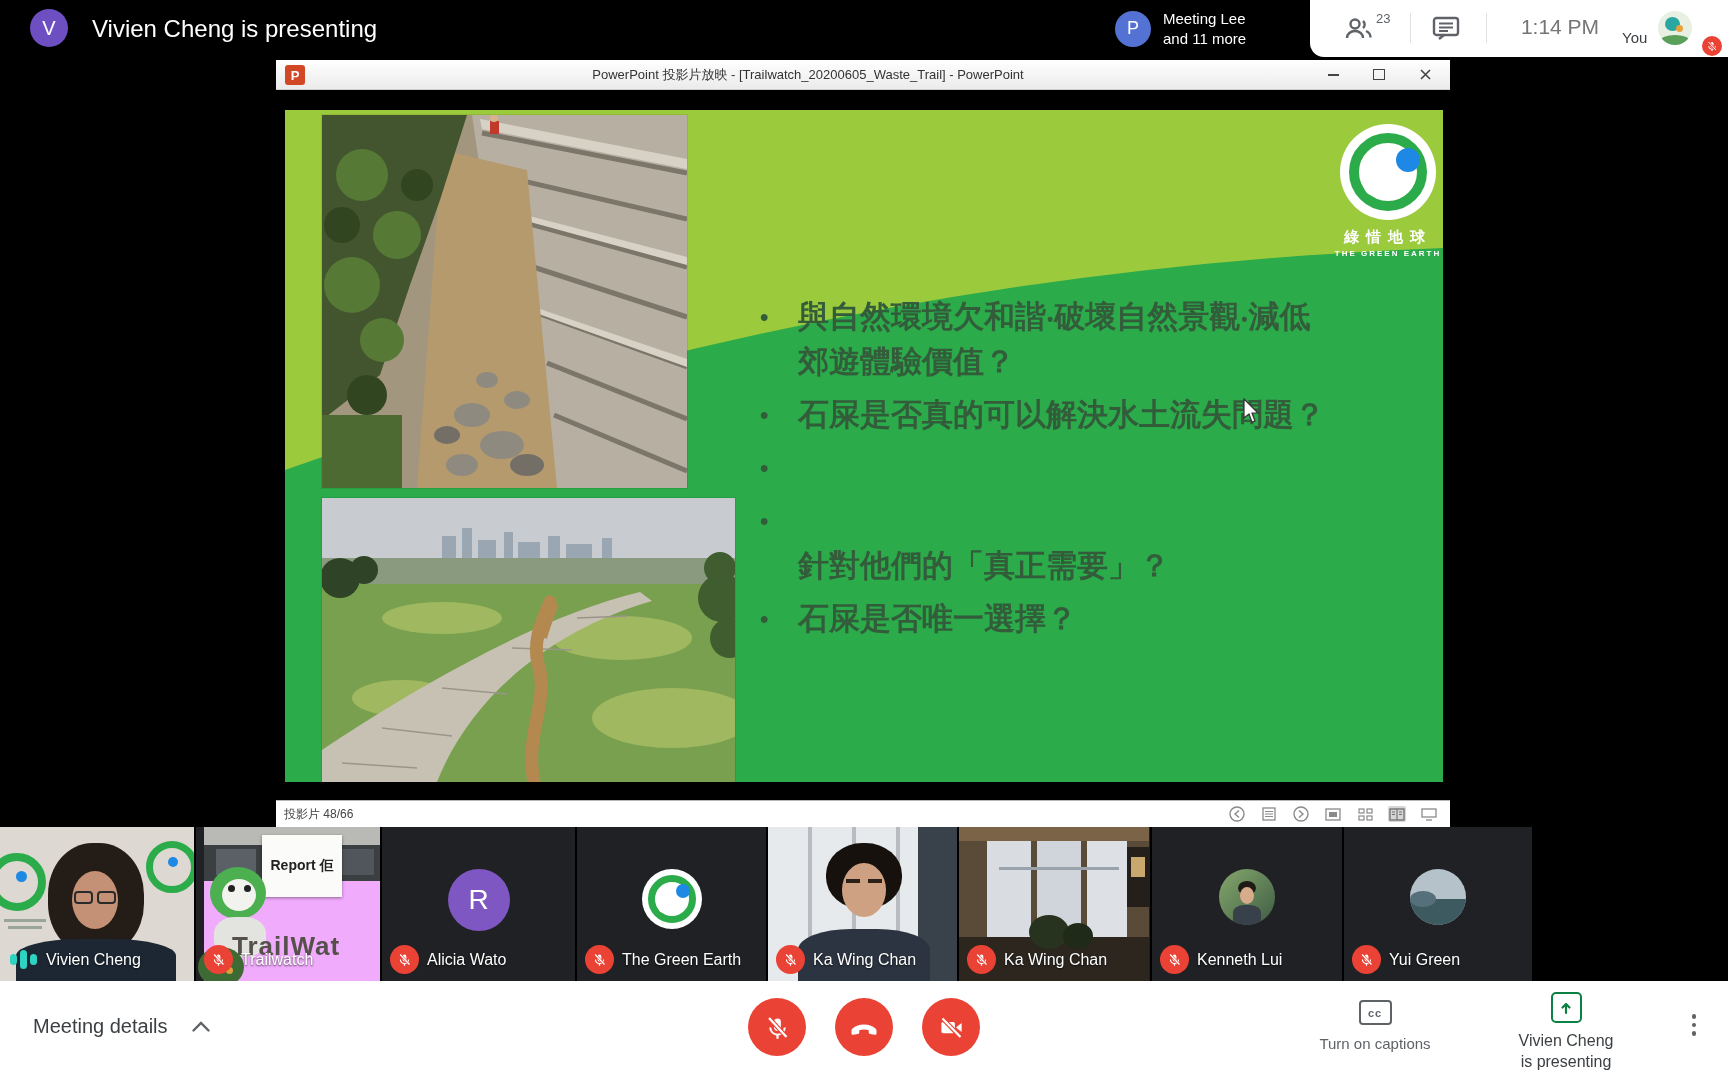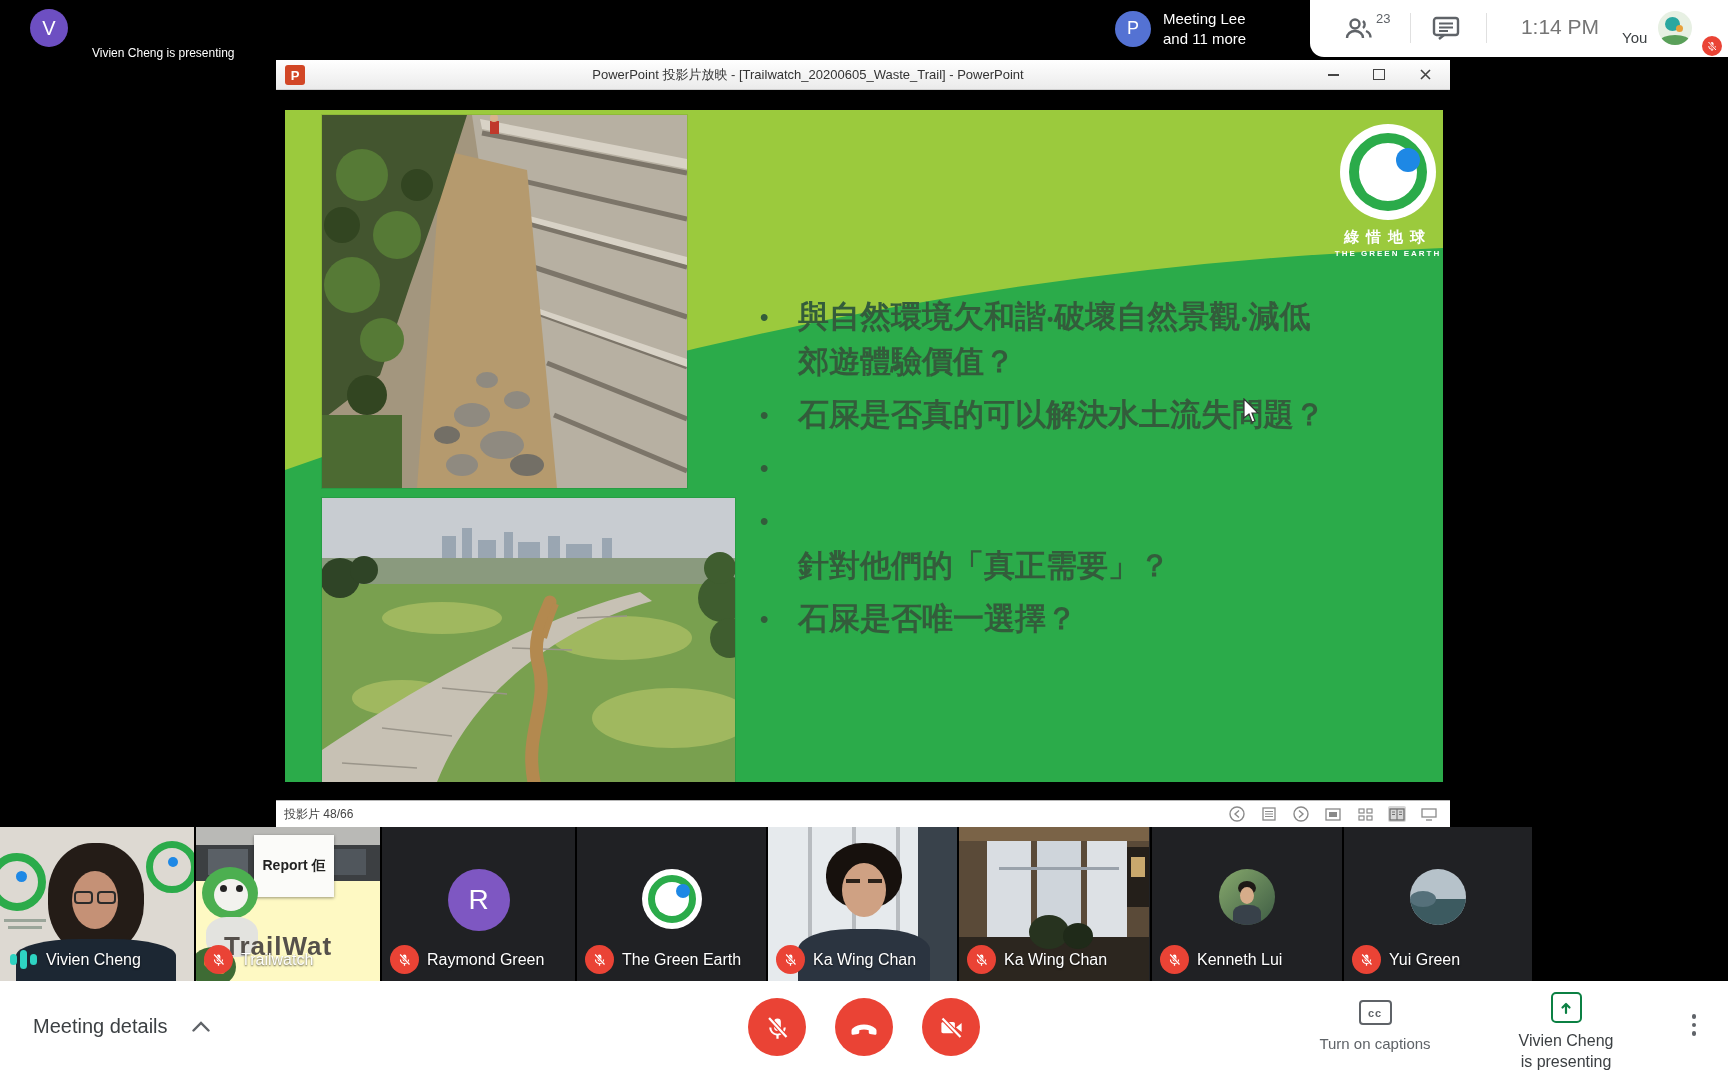--- a/index.html
+++ b/index.html
@@ -3,21 +3,21 @@
 <meta charset="utf-8">
 <style>
   html,body{margin:0;padding:0;background:#000;}
   body{width:1728px;height:1080px;overflow:hidden;position:relative;
        font-family:"Liberation Sans",sans-serif;-webkit-font-smoothing:antialiased;}
   .abs{position:absolute;}
   
   #topbar{position:absolute;left:0;top:0;width:1728px;height:57px;background:#000;}
   .avatar{border-radius:50%;display:flex;align-items:center;justify-content:center;color:#fff;}
   #presenter-avatar{left:30px;top:9px;width:38px;height:38px;background:#6d4fc2;font-size:20px;}
-  #presenter-text{left:92px;top:0;height:57px;display:flex;align-items:center;color:#fff;font-size:12px;margin-top:24px;}
+  #presenter-text{left:92px;top:0;height:57px;display:flex;align-items:center;color:#fff;font-size:24px;}
   #attendee-pill{left:1103px;top:0;width:207px;height:57px;display:flex;align-items:center;}
   #attendee-avatar{width:36px;height:36px;background:#5472d3;font-size:18px;margin-left:12px;}
   #attendee-text{margin-left:12px;color:#fff;font-size:15px;line-height:20px;}
   #top-white{left:1310px;top:0;width:418px;height:57px;background:#fff;border-bottom-left-radius:14px;}
   .tb-div{position:absolute;top:13px;width:1px;height:30px;background:#e0e0e0;}
   #participants-count{position:absolute;left:66px;top:11px;font-size:13px;color:#5f6368;}
   #clock{position:absolute;left:192px;top:15px;width:116px;font-size:21px;color:#757575;text-align:center;}
   #you-label{position:absolute;left:312px;top:29px;font-size:15px;color:#3c4043;}
   #you-avatar{position:absolute;left:348px;top:11px;width:34px;height:34px;border-radius:50%;
               background:#e7f0e3;overflow:hidden;}
@@ -358,21 +358,21 @@
         <i style="height:11px"></i>
           <i style="height:19px"></i>
           <i style="height:11px"></i>
       </span>
       <span class="nm">Vivien Cheng</span>
     </div>
   </div>
 
 
   <div class="tile">
-    <div class="abs" style="left:0;top:0;width:193px;height:154px;background:#fef9c3">
+    <div class="abs" style="left:8px;top:0;width:193px;height:154px;background:#f0abfc">
       <div class="abs" style="left:0;top:0;width:193px;height:18px;background:#b9b9b6"></div>
       <div class="abs" style="left:0;top:18px;width:193px;height:36px;background:#3c3f42"></div>
       <div class="abs" style="left:12px;top:22px;width:40px;height:26px;background:#5a6066"></div>
       <div class="abs" style="left:120px;top:22px;width:50px;height:26px;background:#50565c"></div>
       <div class="abs" style="left:58px;top:8px;width:80px;height:62px;background:#fbfbf9;box-shadow:0 1px 3px rgba(0,0,0,.4);display:flex;align-items:center;justify-content:center">
         <span style="font-size:14px;font-weight:bold;color:#222">Report 佢</span>
       </div>
       <div class="abs" style="left:6px;top:40px;width:56px;height:52px;border-radius:50%;background:#4caf50"></div>
       <div class="abs" style="left:18px;top:52px;width:34px;height:32px;border-radius:50%;background:#f2f2ee"></div>
       <div class="abs" style="left:24px;top:58px;width:7px;height:7px;border-radius:50%;background:#222"></div>
@@ -402,21 +402,21 @@
     <div class="cavatar avatar" style="width:62px;height:62px;background:#7e57c2;font-size:28px">R</div>
     <div class="namebar">
       <span class="micoff badge-mic">
         <svg width="15" height="15" viewBox="0 0 24 24">
             <path d="M12 15a3 3 0 0 0 3-3V7a3 3 0 0 0-6 0v5a3 3 0 0 0 3 3z" fill="#fff"></path>
             <path d="M17.5 12a5.5 5.5 0 0 1-11 0H4.6a7.4 7.4 0 0 0 6.4 7.1V22h2v-2.9a7.4 7.4 0 0 0 6.4-7.1z" fill="#fff"></path>
             <line x1="5" y1="4" x2="20" y2="20" stroke="#ea4335" stroke-width="4"></line>
             <line x1="5" y1="4" x2="20" y2="20" stroke="#fff" stroke-width="2"></line>
           </svg>
       </span>
-      <span class="nm">Raymond Green</span>
+      <span class="nm">Alicia Wato</span>
     </div>
   </div>
 
   <div class="tile">
     <div class="cavatar" style="width:60px;height:60px;background:#fff">
       <div class="abs" style="left:6px;top:6px;width:48px;height:48px;border-radius:50%;border:7px solid #2bab4a;box-sizing:border-box"></div>
       <div class="abs" style="left:34px;top:15px;width:14px;height:14px;border-radius:50%;background:#1e88e5"></div>
       <div class="abs" style="left:16px;top:32px;width:12px;height:12px;border-radius:50%;background:#fff"></div>
     </div>
     <div class="namebar">

